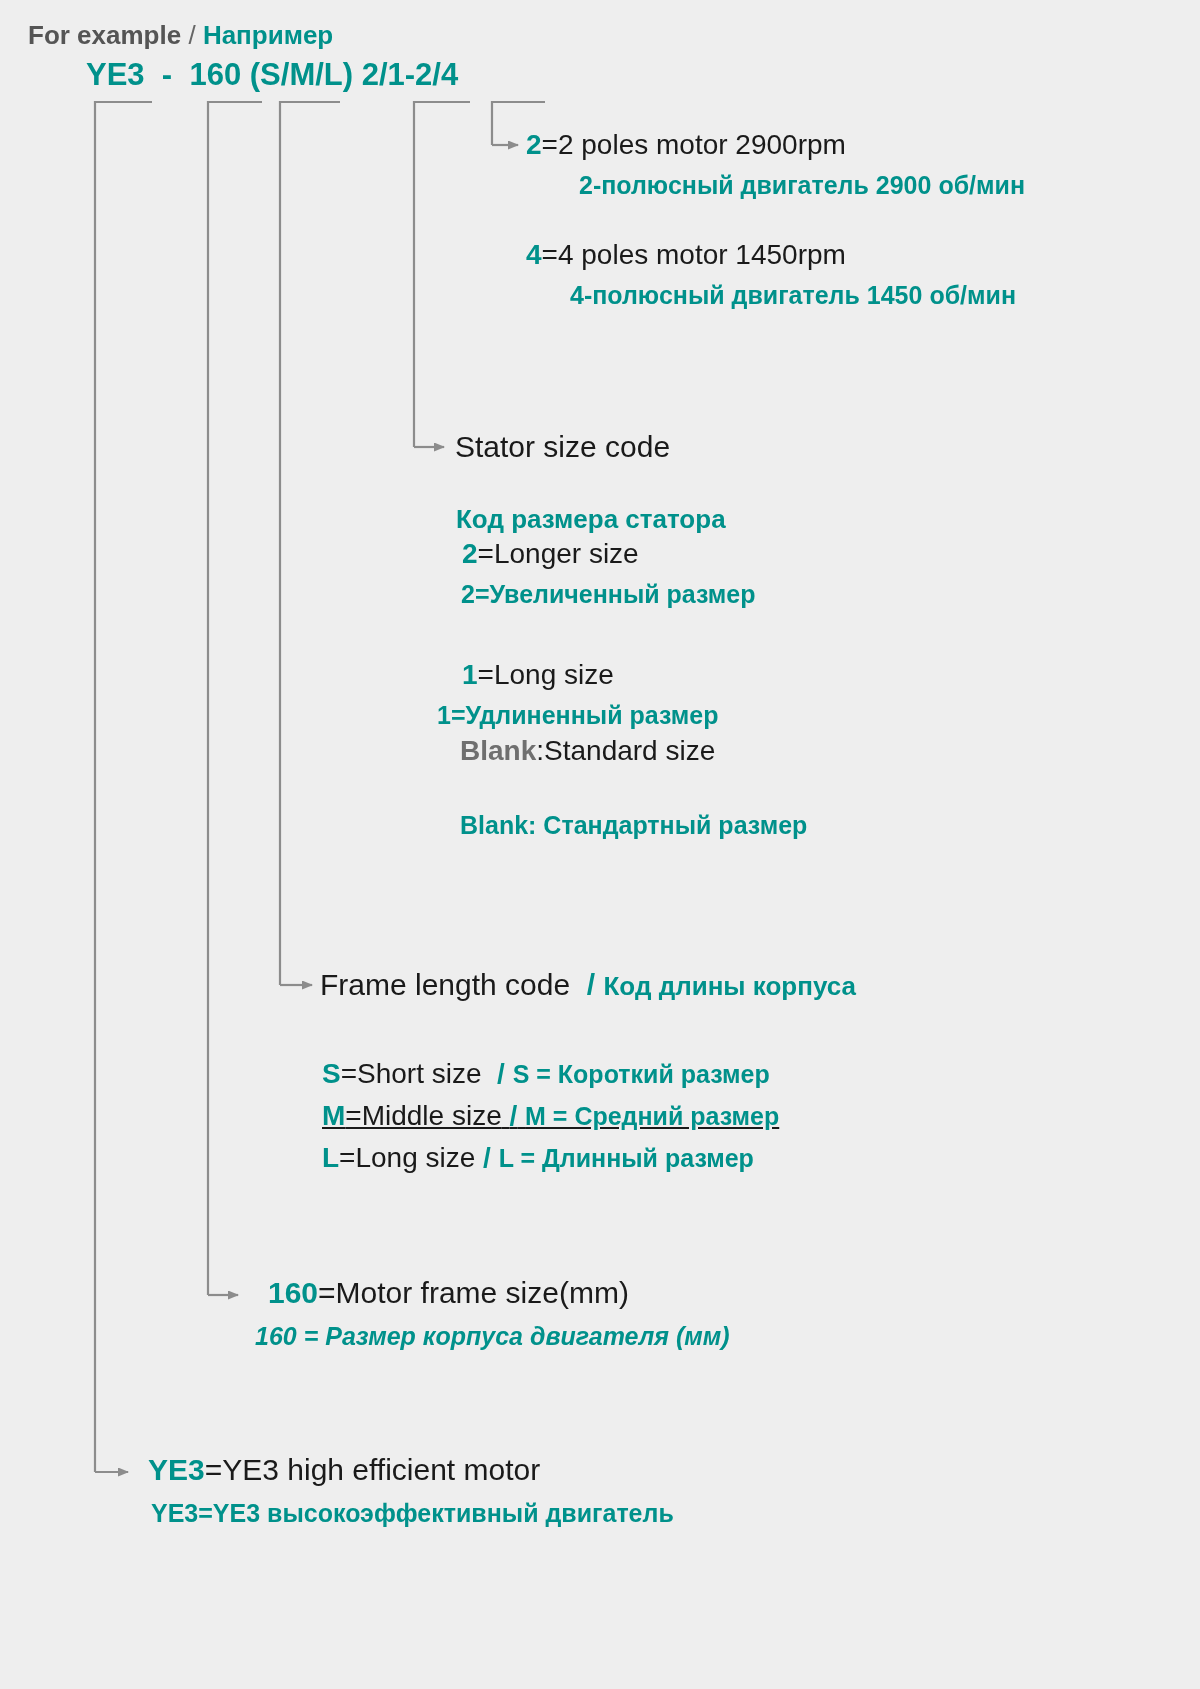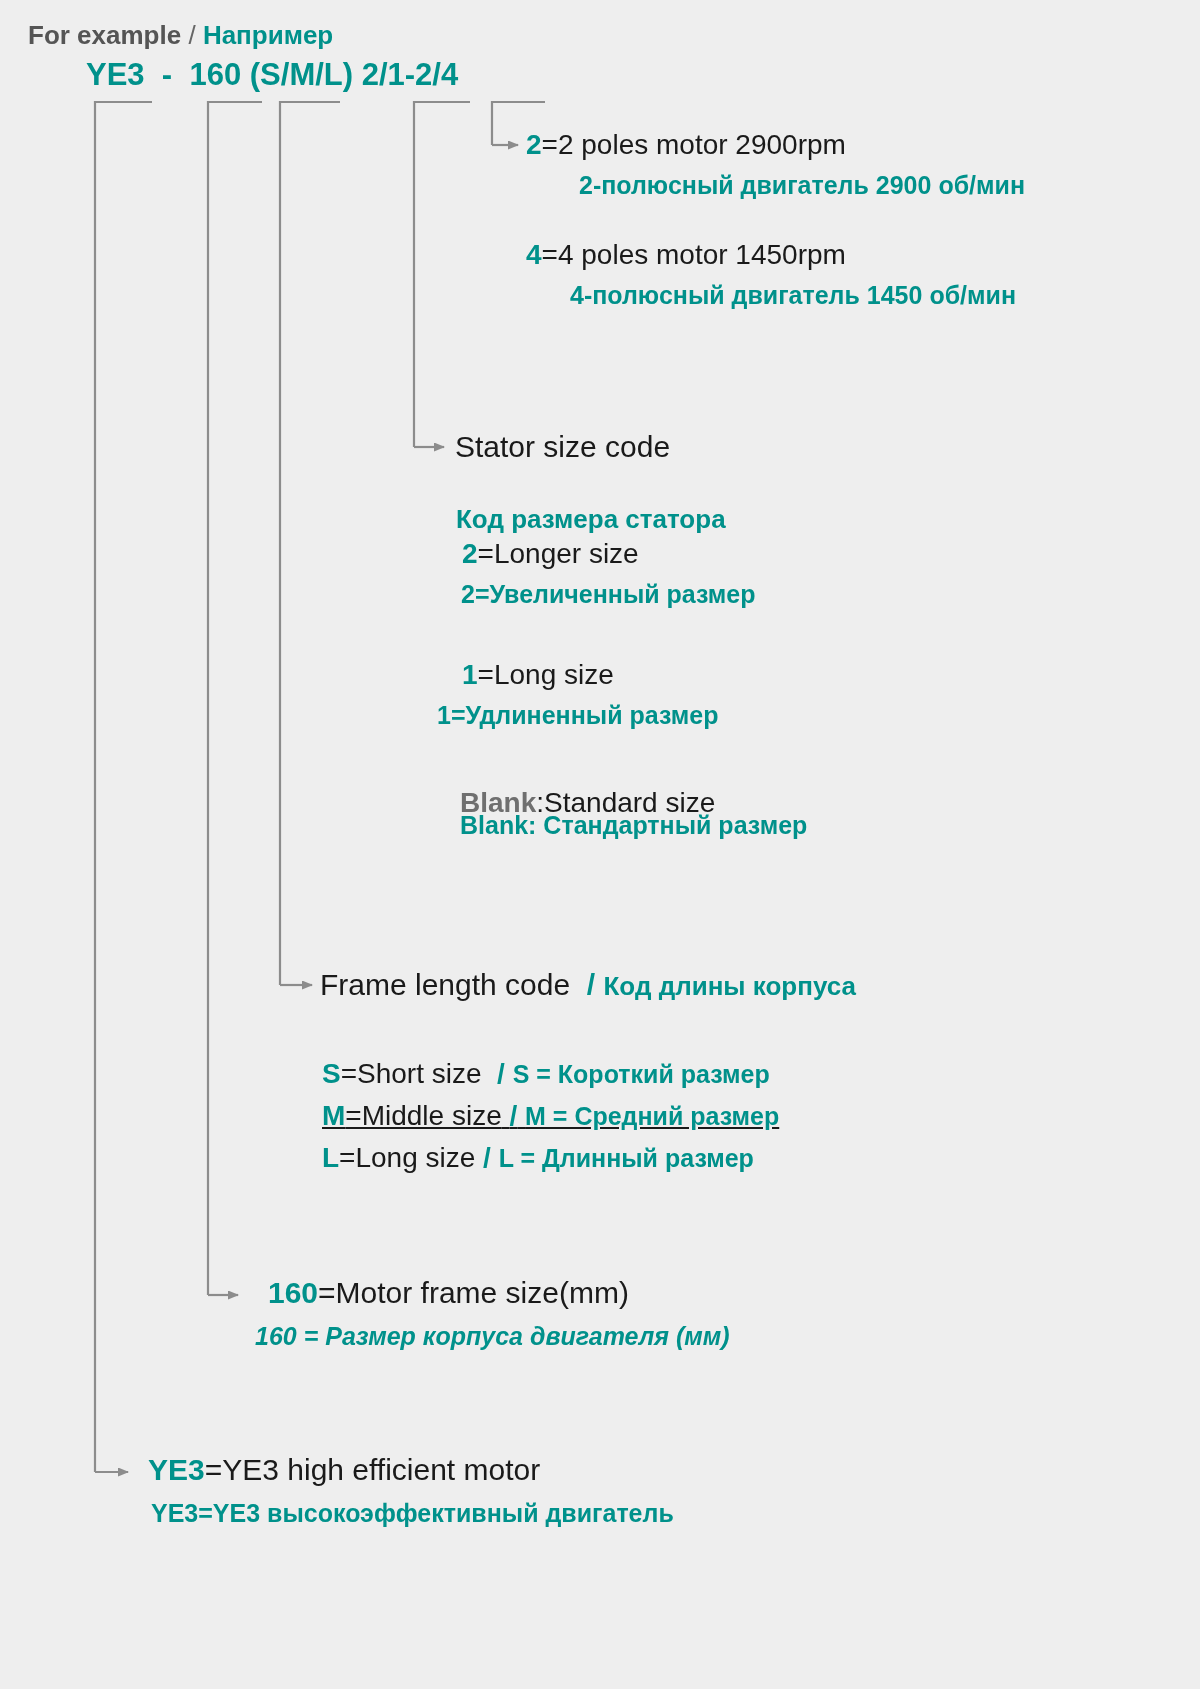--- a/index.html
+++ b/index.html
@@ -142,21 +142,21 @@
   <div class="txt en" style="left:462px; top:540px;">
     <span class="key">2</span><span>=Longer size</span>
   </div>
   <div class="txt ru" style="left:461px; top:582px;">2=Увеличенный размер</div>
 
   <div class="txt en" style="left:462px; top:661px;">
     <span class="key">1</span><span>=Long size</span>
   </div>
   <div class="txt ru" style="left:437px; top:703px;">1=Удлиненный размер</div>
 
-  <div class="txt en" style="left:460px; top:789px;">
+  <div class="txt en" style="left:460px; top:737px;">
     <span class="keygray">Blank</span><span>:Standard size</span>
   </div>
   <div class="txt ru" style="left:460px; top:813px;">Blank: Стандартный размер</div>
 
   <div class="txt en" style="left:322px; top:1060px;">
     <span class="key">S</span><span>=Short size</span><span>&nbsp; </span><span class="slash">/</span><span>&nbsp;</span><span class="ruinline">S = Короткий размер</span>
   </div>
 
   <div class="txt en big" style="left:320px; top:970px;">
     <span>Frame length code</span><span>&nbsp; </span><span class="slash">/</span><span>&nbsp;</span><span class="ruinline" style="font-size:26px">Код длины корпуса</span>

